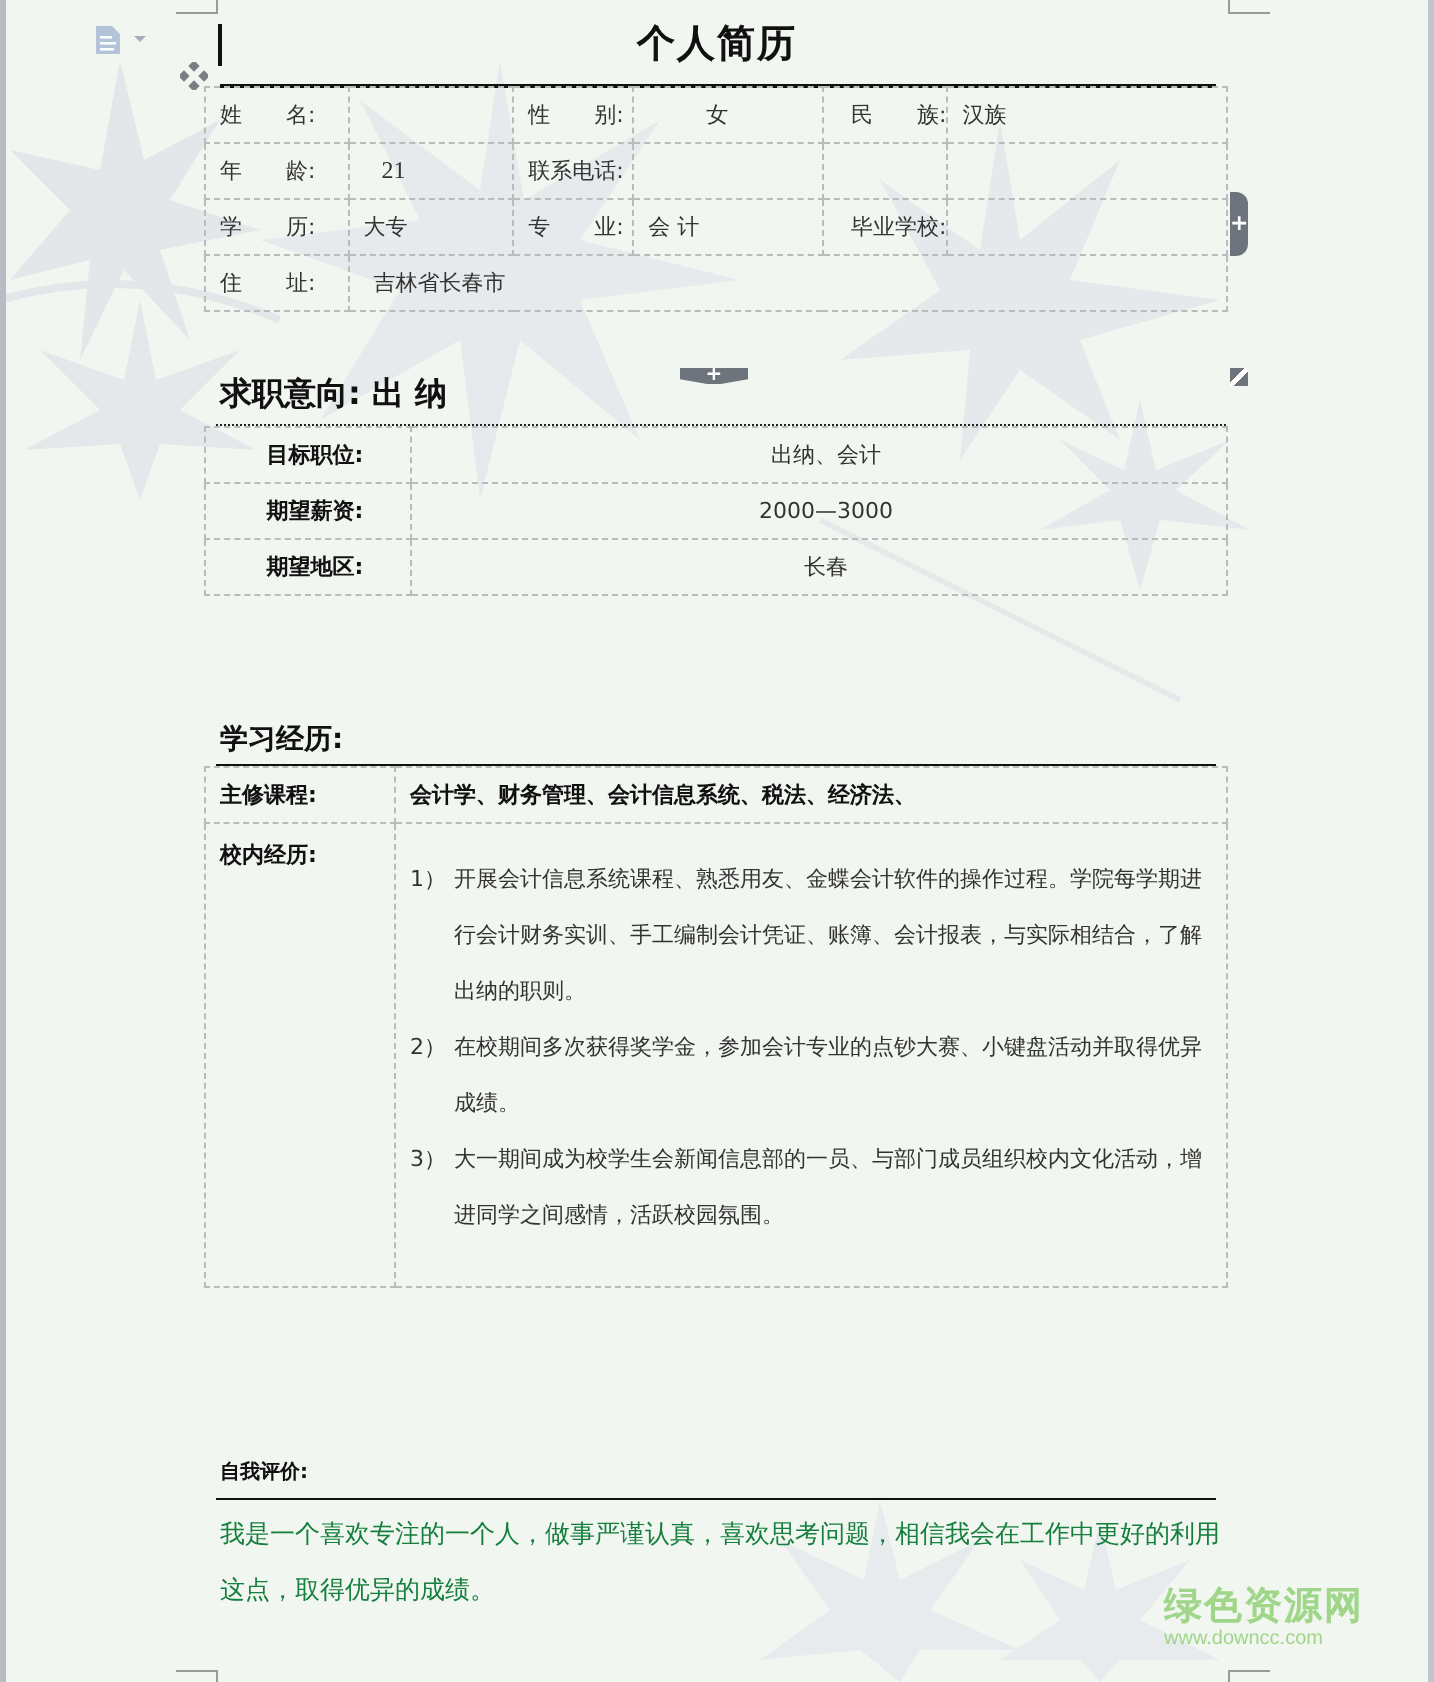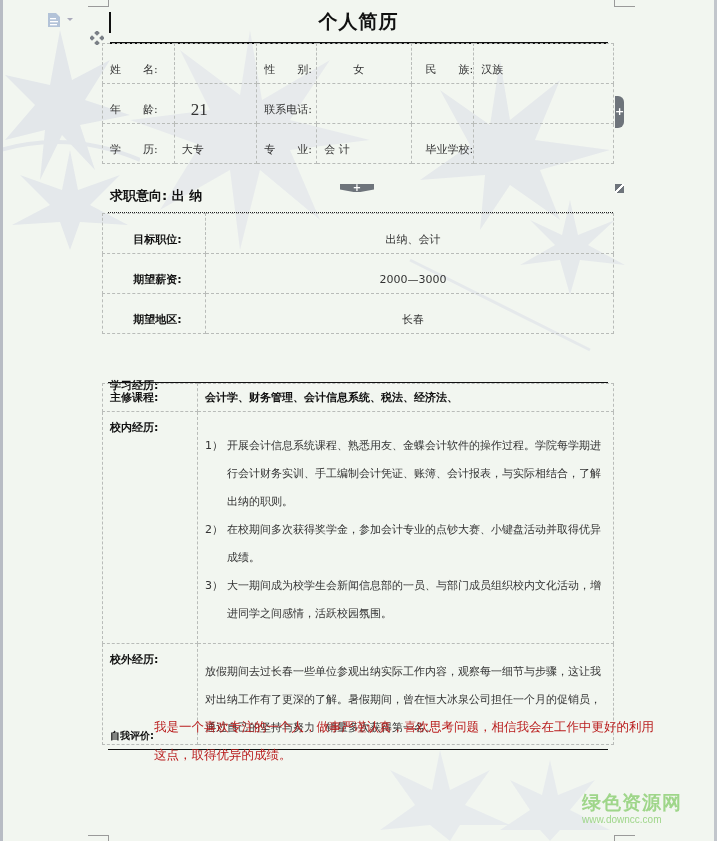--- a/index.html
+++ b/index.html
@@ -25,55 +25,55 @@
 
     .title {
       position: absolute; left: 110px; top: 9px; width: 497px; text-align: center;
       font-size: 19px; font-weight: bold; letter-spacing: 1px; color: #111;
       font-family: "DejaVu Sans", sans-serif;
     }
     .title-rule { position: absolute; left: 110px; top: 42px; width: 498px; height: 2px; background: #111; }
 
     table { border-collapse: collapse; position: absolute; }
     td {
-      border: 1px dashed #b9bcb9; font-size: 11px; padding: 12px 0 0 7px; vertical-align: middle;
+      border: 1px dashed #b9bcb9; font-size: 11px; padding: 0 0 0 7px; vertical-align: middle;
       color: #333; white-space: nowrap;
     }
     .info-table { left: 102px; top: 43px; width: 512px; }
     .info-table td { height: 27px; }
-    .val-serif { font-family: "Liberation Serif", serif; font-size: 17px; }
+    .val-serif { font-family: "Liberation Serif", serif; font-size: 12px; }
 
     .add-col { position: absolute; left: 615px; top: 96px; width: 9px; height: 32px; background: #6e747b; border-radius: 0 6px 6px 0; color: #fff; font-size: 11px; font-weight: bold; text-align: center; line-height: 32px; }
     .add-row { position: absolute; left: 340px; top: 184px; width: 34px; height: 8px; background: #6e747b; color: #fff; font-size: 10px; font-weight: bold; text-align: center; line-height: 8px; clip-path: polygon(0 0,100% 0,100% 70%,60% 100%,40% 100%,0 70%); }
     .resize-handle { position: absolute; left: 615px; top: 184px; width: 9px; height: 9px; background: linear-gradient(135deg, #6e747b 0 40%, #fff 40% 60%, #6e747b 60%); }
 
     .section-head { position: absolute; font-size: 12px; font-weight: bold; color: #111; }
-    .intent-head { left: 110px; top: 187px; font-size: 13px; }
+    .intent-head { left: 110px; top: 187px; font-size: 16px; }
     .intent-rule { position: absolute; left: 108px; top: 212px; width: 505px; border-top: 1px dotted #222; }
 
     .intent-table { left: 102px; top: 213px; width: 512px; }
     .intent-table td { height: 27px; text-align: center; }
     .intent-table td.lab { width: 95px; font-weight: bold; color: #111; }
 
-    .edu-head { left: 110px; top: 378px; font-size: 11px; }
+    .edu-head { left: 110px; top: 361px; font-size: 14px; }
     .edu-rule { position: absolute; left: 108px; top: 382px; width: 500px; height: 1px; background: #111; }
     .edu-table { left: 102px; top: 383px; width: 512px; }
     .edu-table td.lab { width: 87px; font-weight: bold; color: #111; vertical-align: top; padding-top: 8px; }
     .edu-table td { white-space: normal; }
     .course-row td { height: 27px; padding-top: 0 !important; vertical-align: middle !important; }
     .course-val { font-weight: bold; color: #111; }
     .bullets { padding: 6px 8px 14px 0; }
     .bullet { display: flex; font-size: 11px; line-height: 28px; color: #333; }
     .bullet .num { width: 22px; flex: none; }
     .bullet .txt { flex: 1; }
     .outside-txt { font-size: 11px; line-height: 28px; color: #333; padding: 2px 8px 2px 0; }
 
     .self-head { left: 110px; top: 729px; font-size: 10px; text-align: right; }
     .self-rule { position: absolute; left: 108px; top: 749px; width: 500px; height: 1px; background: #111; }
-    .self-text { position: absolute; left: 110px; top: 713px; width: 500px; font-size: 12.5px; line-height: 28px; color: #b91c1c; margin-left: 44px; }
+    .self-text { position: absolute; left: 110px; top: 753px; width: 500px; font-size: 12.5px; line-height: 28px; color: #15803d; }
 
     .watermark { position: absolute; left: 582px; top: 790px; text-align: left; }
     .wm-cn { font-size: 19px; font-weight: bold; color: #9fd68a; letter-spacing: 1px; }
     .wm-url { font-size: 10px; color: #9fd68a; font-family: "Liberation Sans", sans-serif; margin-top: -2px; }
   </style>
 </head>
 <body>
 
 <div class="page-bg"></div>
 
@@ -161,20 +161,24 @@
     <td></td>
     <td></td>
   </tr>
   <tr>
     <td>学　　历:</td>
     <td>大专</td>
     <td>专　　业:</td>
     <td>会 计</td>
     <td style="padding-left:14px">毕业学校:</td>
     <td></td>
+  </tr>
+  <tr>
+    <td>住　　址:</td>
+    <td colspan="5" style="padding-left:12px">吉林省长春市</td>
   </tr>
 </tbody>
   </table>
 
 <div class="add-col">+</div>
 <div class="add-row">+</div>
 <div class="resize-handle"></div>
 
 <div class="section-head intent-head">求职意向: 出 纳</div>
 <div class="intent-rule"></div>
@@ -215,26 +219,20 @@
           <span class="num">2）</span>
           <span class="txt">在校期间多次获得奖学金，参加会计专业的点钞大赛、小键盘活动并取得优异成绩。</span>
         </div>
         <div class="bullet">
           <span class="num">3）</span>
           <span class="txt">大一期间成为校学生会新闻信息部的一员、与部门成员组织校内文化活动，增进同学之间感情，活跃校园氛围。</span>
         </div>
       </div>
     </td>
   </tr>
-  <tr>
-    <td class="lab">校外经历:</td>
-    <td>
-      <div class="outside-txt">放假期间去过长春一些单位参观出纳实际工作内容，观察每一细节与步骤，这让我对出纳工作有了更深的了解。暑假期间，曾在恒大冰泉公司担任一个月的促销员，通过自己的坚持与努力，销量多次获得第一名。</div>
-    </td>
-  </tr>
 </tbody>
   </table>
 
 <div class="section-head self-head">自我评价:</div>
 <div class="self-rule"></div>
 <div class="self-text">我是一个喜欢专注的一个人，做事严谨认真，喜欢思考问题，相信我会在工作中更好的利用这点，取得优异的成绩。</div>
 
 <div class="watermark">
   <div class="wm-cn">绿色资源网</div>
   <div class="wm-url">www.downcc.com</div>

